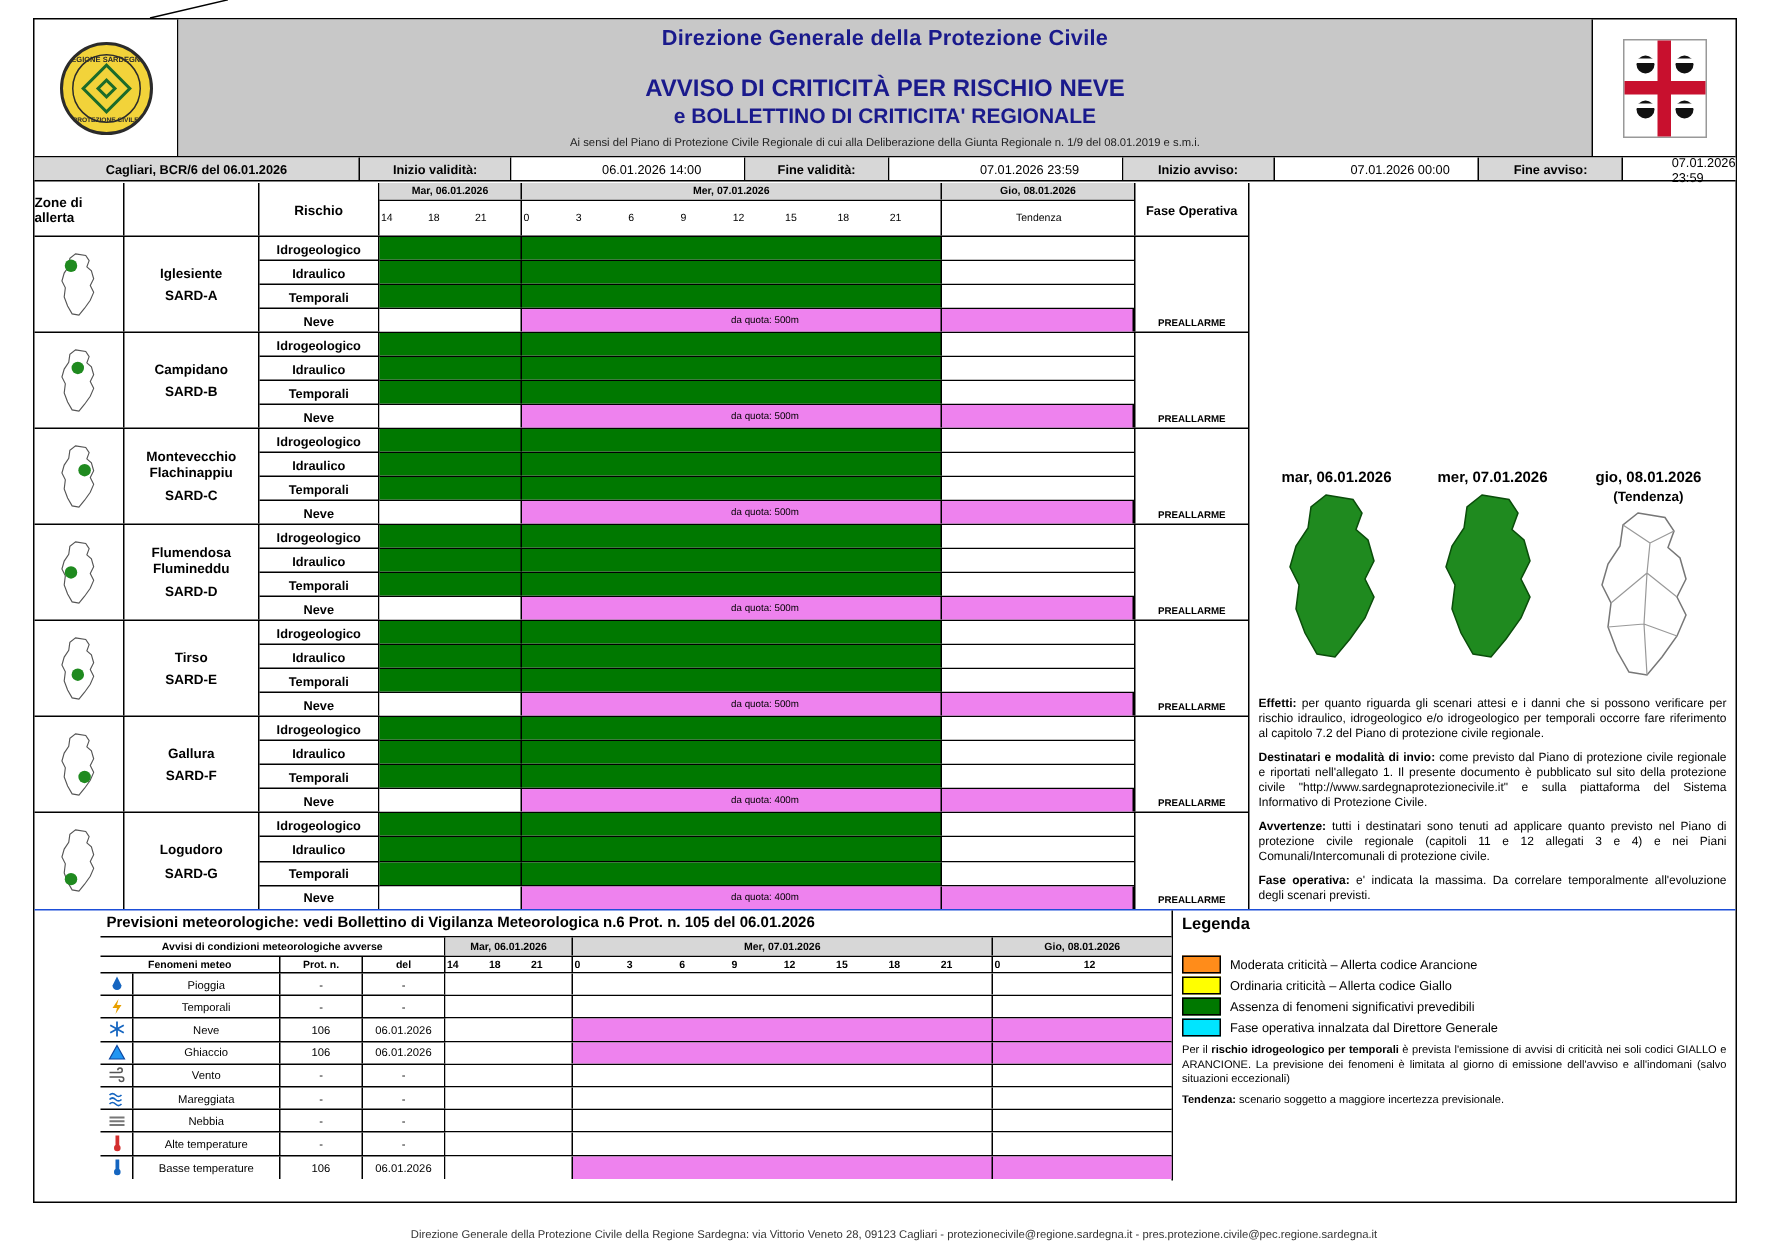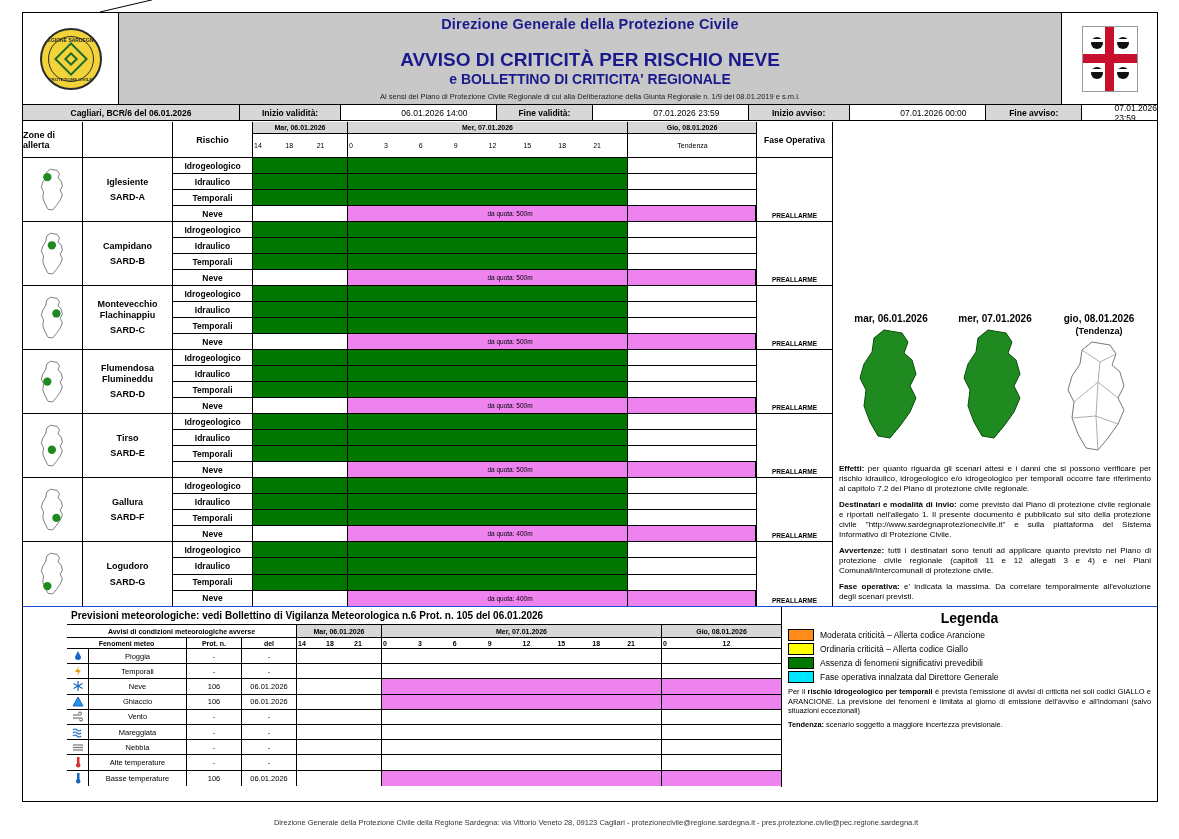--- a/index.html
+++ b/index.html
@@ -16,21 +16,21 @@
   .page {
     position:absolute; left:22px; top:12px; width:1136px; height:790px;
     border:1px solid #000; background:#fff;
   }
   
   .hdr { display:flex; height:92px; border-bottom:1px solid #000; }
   .hdr-logo { width:96px; border-right:1px solid #000; display:flex; align-items:center; justify-content:center; }
   .hdr-mid { flex:1; background:#c8c8c8; display:flex; flex-direction:column; align-items:center; justify-content:center; padding:3px 6px; }
   .hdr-right { width:96px; border-left:1px solid #000; display:flex; align-items:center; justify-content:center; }
   .t1 { font-size:14.5px; font-weight:bold; color:#1a1a8c; letter-spacing:.2px; }
-  .t2 { font-size:19px; font-weight:bold; color:#1a1a8c; text-align:center; line-height:1.05; margin-top:18px;}
+  .t2 { font-size:16px; font-weight:bold; color:#1a1a8c; text-align:center; line-height:1.05; margin-top:18px;}
   .t3 { font-size:14px; font-weight:bold; color:#1a1a8c; margin-top:1px; }
   .t4 { font-size:7.5px; color:#222; margin-top:5px; text-align:center; }
 
   
   .seal { width:62px; height:62px; border-radius:50%; background:#f2d33a; border:2px solid #2b2b2b; position:relative; overflow:hidden;}
   .seal:after{ content:""; position:absolute; inset:6px; border-radius:50%; border:1.5px solid #2b2b2b;}
   .seal .sq{ position:absolute; left:50%; top:50%; width:24px; height:24px; margin:-12px 0 0 -12px; border:2px solid #1b6b2a; transform:rotate(45deg); }
   .seal .sq:before{ content:""; position:absolute; inset:5px; border:2px solid #1b6b2a; }
   .seal .txt-top{ position:absolute; top:7px; left:0; right:0; text-align:center; font-size:5px; font-weight:bold; color:#2b2b2b;}
   .seal .txt-bot{ position:absolute; bottom:6px; left:0; right:0; text-align:center; font-size:4.4px; font-weight:bold; color:#2b2b2b;}
@@ -109,21 +109,21 @@
   .mt-day:last-child{border-right:none;}
   .mt-hours { flex:1; display:flex; }
   .mt-hr { flex:1; font-size:7px; display:flex; align-items:center; padding-left:1px;}
   .mrow { display:flex; height:15.2px; border-bottom:1px solid #000; font-size:7.5px;}
   .mrow:last-child{border-bottom:none;}
   .mr-ico { width:22px; border-right:1px solid #000; display:flex; align-items:center; justify-content:center;}
   .mr-cells { flex:1; display:flex; }
   .mr-seg { border-right:1px solid #000; }
   .mr-seg:last-child{border-right:none;}
 
-  .lg-title { font-size:14px; font-weight:bold; margin-bottom:3px;text-align:center;}
+  .lg-title { font-size:11px; font-weight:bold; margin-bottom:15px;}
   .lg-item { display:flex; align-items:center; margin-bottom:2px; }
   .lg-sw { width:26px; height:12px; border:1px solid #000; margin-right:6px; }
   .lg-tx { font-size:8.5px; }
   .lg-note { font-size:7.4px; text-align:justify; line-height:1.3; margin-top:4px;}
 
   .footer { position:absolute; left:12px; right:0; bottom:-26px; text-align:center; font-size:7.5px; color:#333;}
   .callout { position:absolute; left:100px; top:0px; width:60px; height:14px; }
 </style>
 </head>
 <body>

